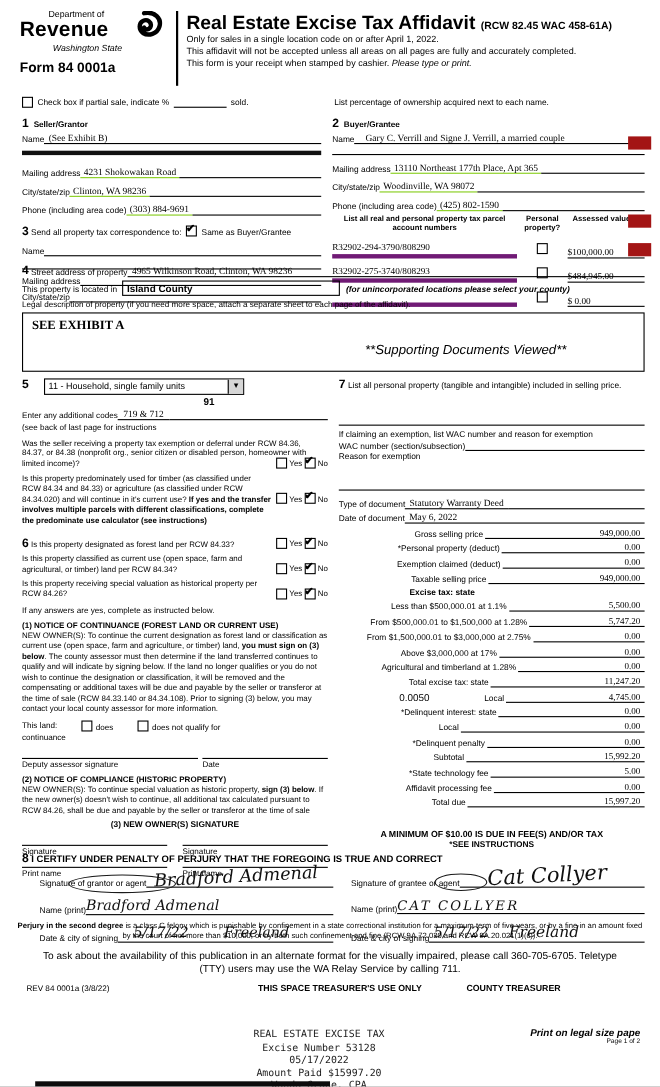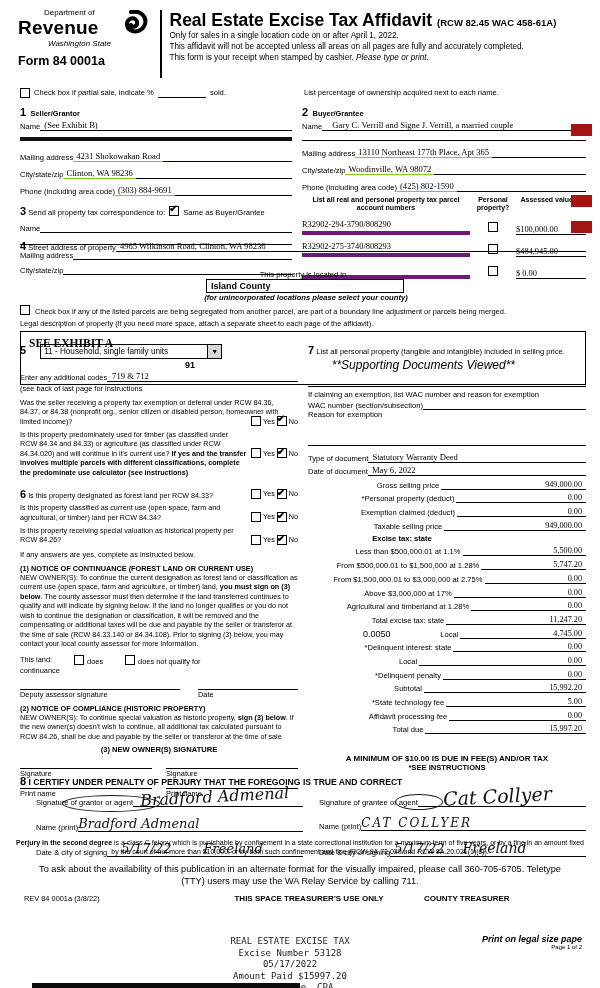--- a/index.html
+++ b/index.html
@@ -239,28 +239,24 @@
     </div>
   </div>
 
   <div class="bandC">
     <div class="row" style="font-size:7.6px;">
       <span class="secnum">4</span>
       <span style="margin-left:2px;">Street address of property</span>
       <span class="serifv uline" style="padding:0 4px;">4965 Wilkinson Road, Clinton, WA 98236</span>
       <span class="fillline"></span>
     </div>
-    <div style="font-size:7.6px;margin-top:18px;display:flex;align-items:center;flex-direction:column;">
+    <div style="font-size:7.6px;margin-top:3px;display:flex;align-items:center;">
       <span>This property is located in</span>
       <span class="countybox" style="margin-left:4px;">Island County</span>
       <span class="b i" style="margin-left:6px;">(for unincorporated locations please select your county)</span>
-    </div>
-    <div style="font-size:7.4px;margin-top:3px;">
-      <span class="cb" style="margin-right:3px;"></span>
-      <span>Check box if any of the listed parcels are being segregated from another parcel, are part of a boundary line adjustment or parcels being merged.</span>
     </div>
     <div style="font-size:7.4px;margin-top:3px;">Legal description of property (if you need more space, attach a separate sheet to each page of the affidavit).</div>
     <div class="legalbox">
       <div class="ex">SEE EXHIBIT A</div>
       <div class="supp">**Supporting Documents Viewed**</div>
     </div>
   </div>
 
   <div class="bandD">
 
@@ -339,21 +335,21 @@
         <span>NEW OWNER(S): To continue the current designation as forest land or classification as current use (open space, farm and agriculture, or timber) land, </span><span class="b">you must sign on (3) below</span><span>. The county assessor must then determine if the land transferred continues  to qualify and will indicate by signing below. If the land no longer qualifies or you do not wish to continue the designation or classification, it will be removed and the compensating or additional taxes will be due and payable by the seller or transferor at the time of sale (RCW 84.33.140 or 84.34.108). Prior to signing (3) below, you may contact your local county assessor for more information.</span>
       </div>
 
       <div style="font-size:7.4px;margin-top:6px;display:flex;gap:22px;">
         <span>This land:</span>
         <span><span class="cb" style="margin-right:3px;"></span><span>does</span></span>
         <span><span class="cb" style="margin-right:3px;"></span><span>does not qualify for</span></span>
       </div>
       <div style="font-size:7.4px;">continuance</div>
 
-      <div style="display:flex;gap:18px;">
+      <div style="display:flex;gap:4px;">
         <span class="sigline" style="width:160px;"><span>Deputy assessor signature</span></span>
         <span class="sigline" style="flex:1;"><span>Date</span></span>
       </div>
 
       <div class="noticeT">(2) NOTICE OF COMPLIANCE (HISTORIC PROPERTY)</div>
       <div class="noticeB">
         <span>NEW OWNER(S): To continue special valuation as historic property, </span><span class="b">sign (3) below</span><span>. If the new owner(s) doesn't wish to continue, all additional tax calculated pursuant to RCW 84.26, shall be due and payable by the seller or transferor at the time of sale</span>
       </div>
       <div style="font-size:7.6px;font-weight:bold;text-align:center;margin-top:4px;">(3) NEW OWNER(S) SIGNATURE</div>
       <div style="display:flex;gap:14px;">

